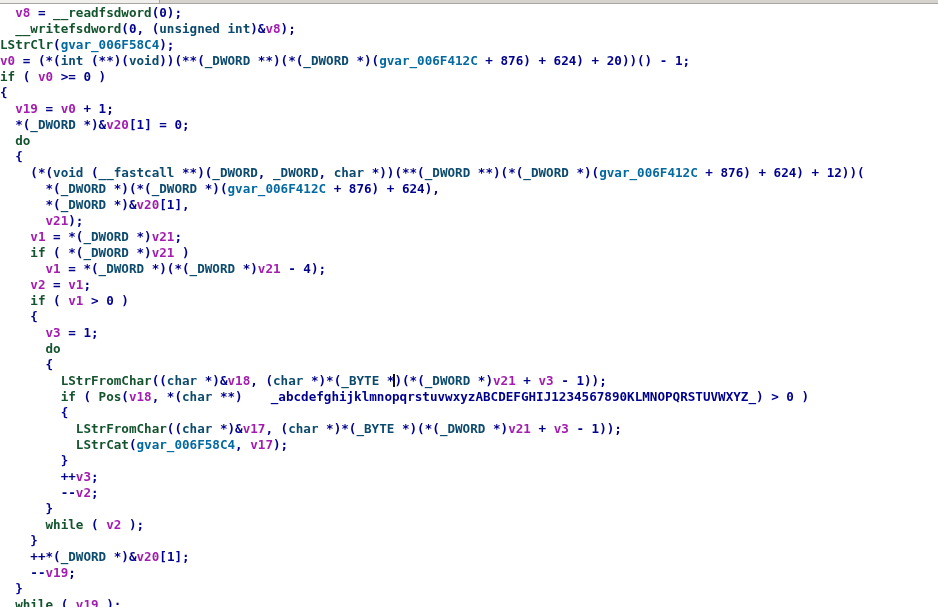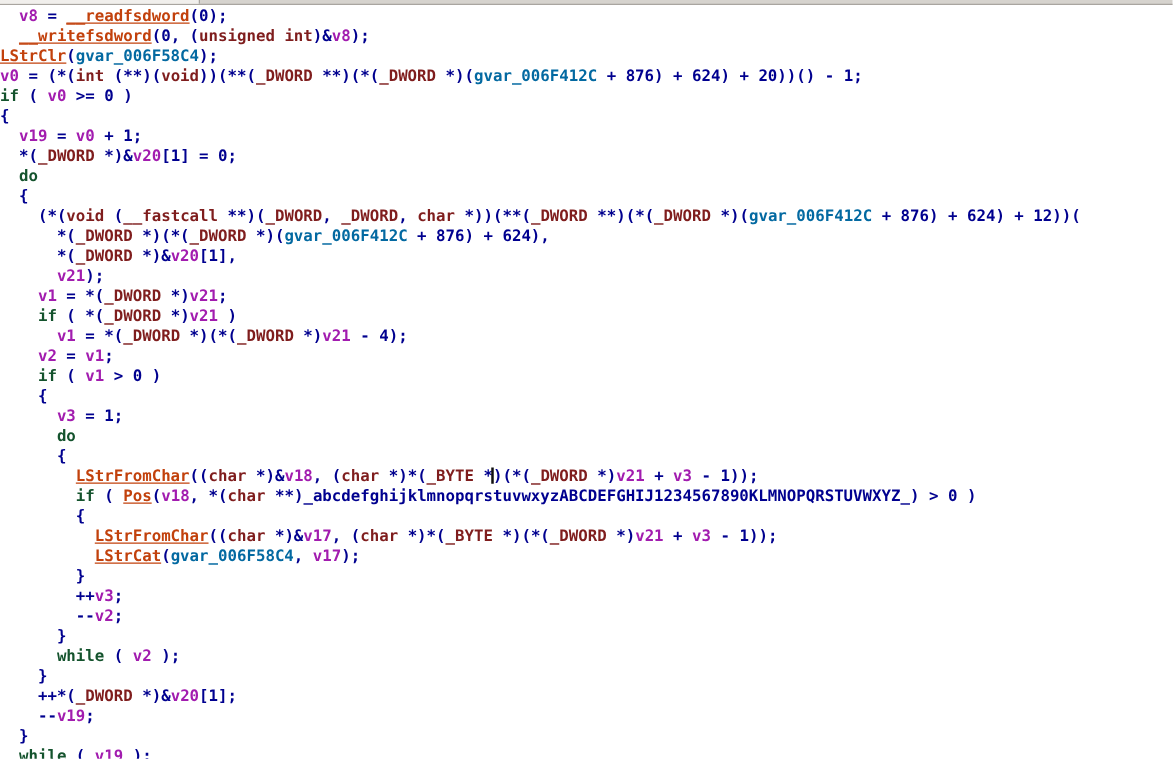--- a/index.html
+++ b/index.html
@@ -58,26 +58,26 @@
   .ln {
     display: block;
     height: 16px;
     white-space: pre;
     position: relative;
   }
 
   
   .p  { color: #00008f; }              
   .kw { color: #14532d; }              
-  .fn { color: #c2410c; text-decoration: underline; }              
+  .fn { color: #14532d; }              
   .gv { color: #0369a1; }              
   .va { color: #a21caf; }              
-  .ty { color: #7f1d1d; }              
+  .ty { color: #0c4a6e; }              
   .nu { color: #00008f; }              
-  .st { color: #00008f; }              
+  .st { color: #00008f; margin-left: 28px; }              
 
   
   .caret {
     display: inline-block;
     width: 0;
     border-left: 2px solid #101010;
     height: 13px;
     vertical-align: -2px;
     margin: 0 -1px 0 -1px;
   }

